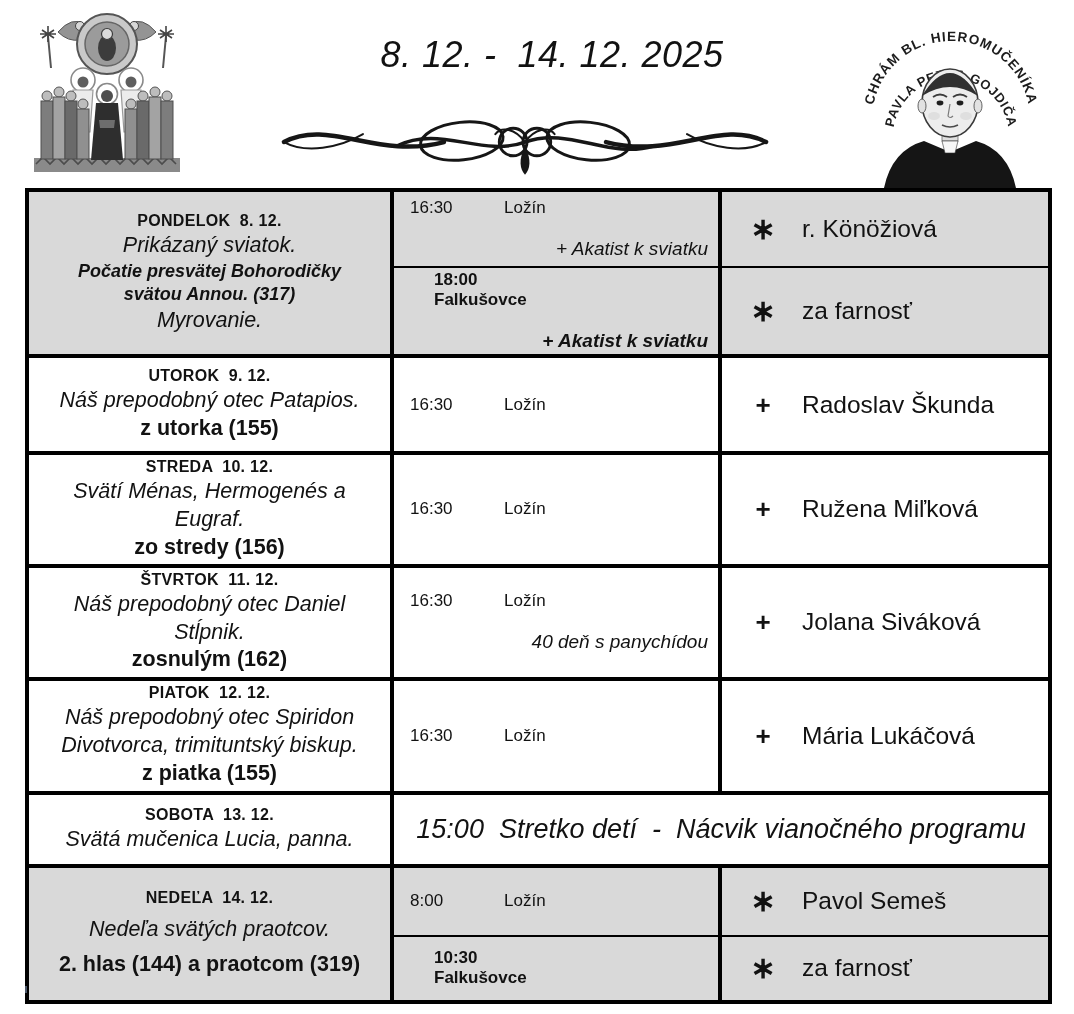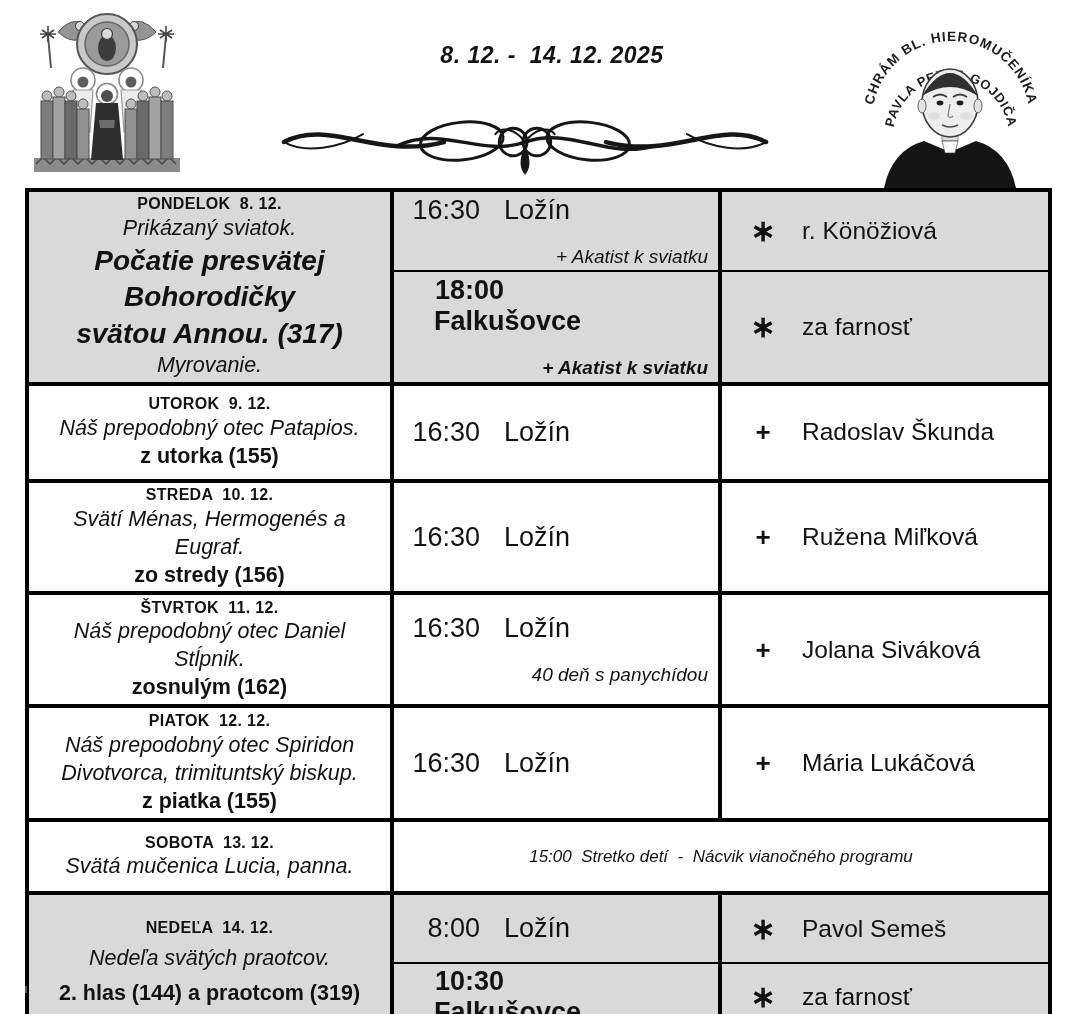--- a/index.html
+++ b/index.html
@@ -2,54 +2,54 @@
 <html><head>
 <meta charset="utf-8">
 <style>
   html,body{margin:0;padding:0;background:#ffffff;}
   body{width:1074px;height:1014px;position:relative;font-family:"Liberation Sans",sans-serif;color:#121212;overflow:hidden;}
 
   
   .icon-wrap{position:absolute;left:28px;top:8px;width:158px;height:168px;}
   .title-block{position:absolute;left:302px;top:28px;width:500px;text-align:center;}
   .t1{font-size:31px;font-weight:bold;font-style:italic;letter-spacing:.5px;white-space:pre-wrap;}
-  .t2{font-size:23px;font-weight:bold;font-style:italic;margin-top:14px;letter-spacing:.5px;white-space:pre-wrap;}
+  .t2{font-size:36px;font-weight:normal;font-style:italic;margin-top:6px;letter-spacing:.5px;white-space:pre-wrap;}
   .flourish{position:absolute;left:278px;top:112px;width:494px;height:64px;}
   .stamp{position:absolute;left:858px;top:0px;width:186px;height:190px;}
 
   
   table.sched{position:absolute;left:25px;top:188px;width:1023px;border-collapse:collapse;table-layout:fixed;}
   td{border:4px solid #000;padding:0;vertical-align:middle;overflow:hidden;}
   .gray{background:#d9d9d9;}
   .thin-bottom{border-bottom-width:2px;}
   .thin-top{border-top-width:2px;}
 
   .day{text-align:center;padding:2px 8px;}
   .line{white-space:pre-wrap;line-height:1.3;}
   .l-title{font-weight:bold;font-size:16px;letter-spacing:.3px;}
   .l-italic{font-style:italic;font-size:21.5px;}
   .l-bold{font-weight:bold;font-size:21.5px;}
-  .l-bolditalic{font-weight:bold;font-style:italic;font-size:28px;}
+  .l-bolditalic{font-weight:bold;font-style:italic;font-size:18px;}
   .spread .line{margin:7px 0;}
 
   .slot{padding:2px 10px 2px 16px;}
-  .slot-main{display:flex;align-items:baseline;font-size:27px;text-align:right;}
+  .slot-main{display:flex;align-items:baseline;font-size:17px;}
   .time{width:70px;white-space:pre;}
   .place{margin-left:24px;white-space:pre;}
   .slot-note{font-style:italic;font-size:19px;text-align:right;margin-top:20px;white-space:pre-wrap;}
   .bold-slot .slot-main,.bold-slot .slot-note{font-weight:bold;flex-direction:column;}
 
   .intent{padding-left:26px;font-size:24.5px;}
   .intent-inner{display:flex;align-items:center;}
   .sym{width:30px;text-align:center;font-weight:bold;line-height:1;}
   .sym.star{font-size:30px;}
   .sym.cross{font-size:26px;}
   .iname{margin-left:24px;white-space:pre-wrap;}
 
-  .event-cell{text-align:center;font-style:italic;font-size:17px;}
+  .event-cell{text-align:center;font-style:italic;font-size:27px;}
   .event-cell .line{display:inline;}
 
   .artifact{position:absolute;left:25px;top:986px;width:2px;height:7px;background:#4a5668;}
 </style>
 </head>
 <body>
 
 <div class="icon-wrap">
   <svg width="158" height="168" viewBox="0 0 158 168">
     <rect x="6" y="150" width="146" height="14" fill="#8a8a8a"></rect>

